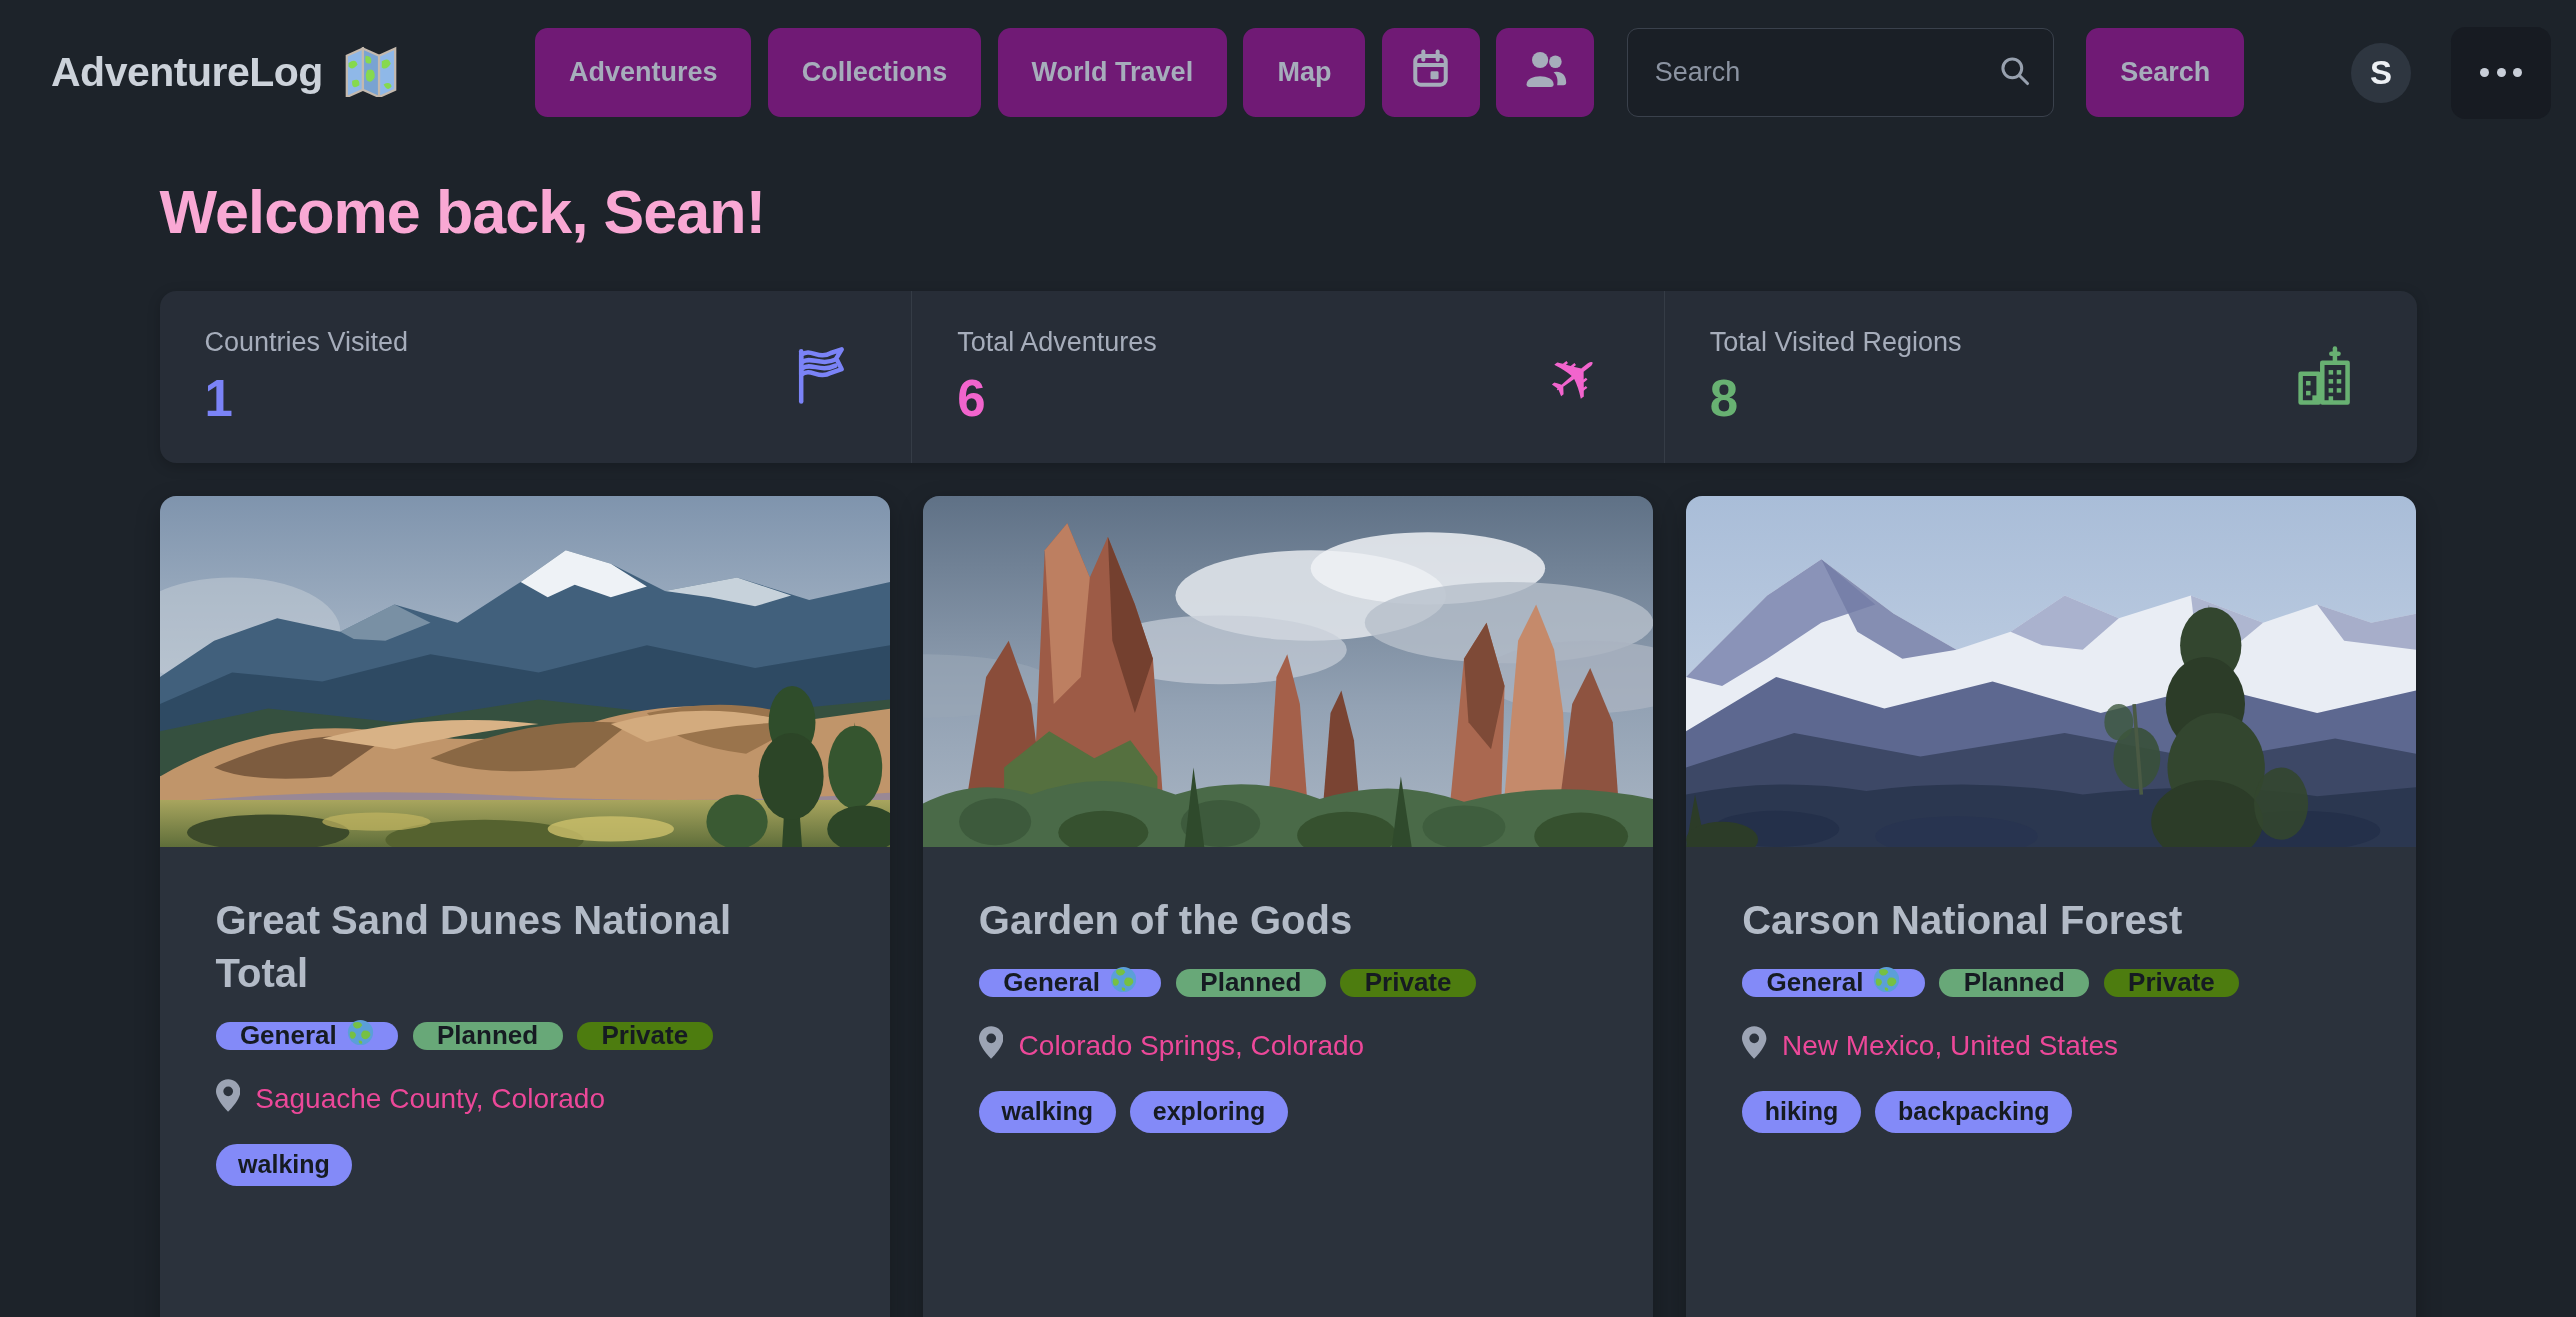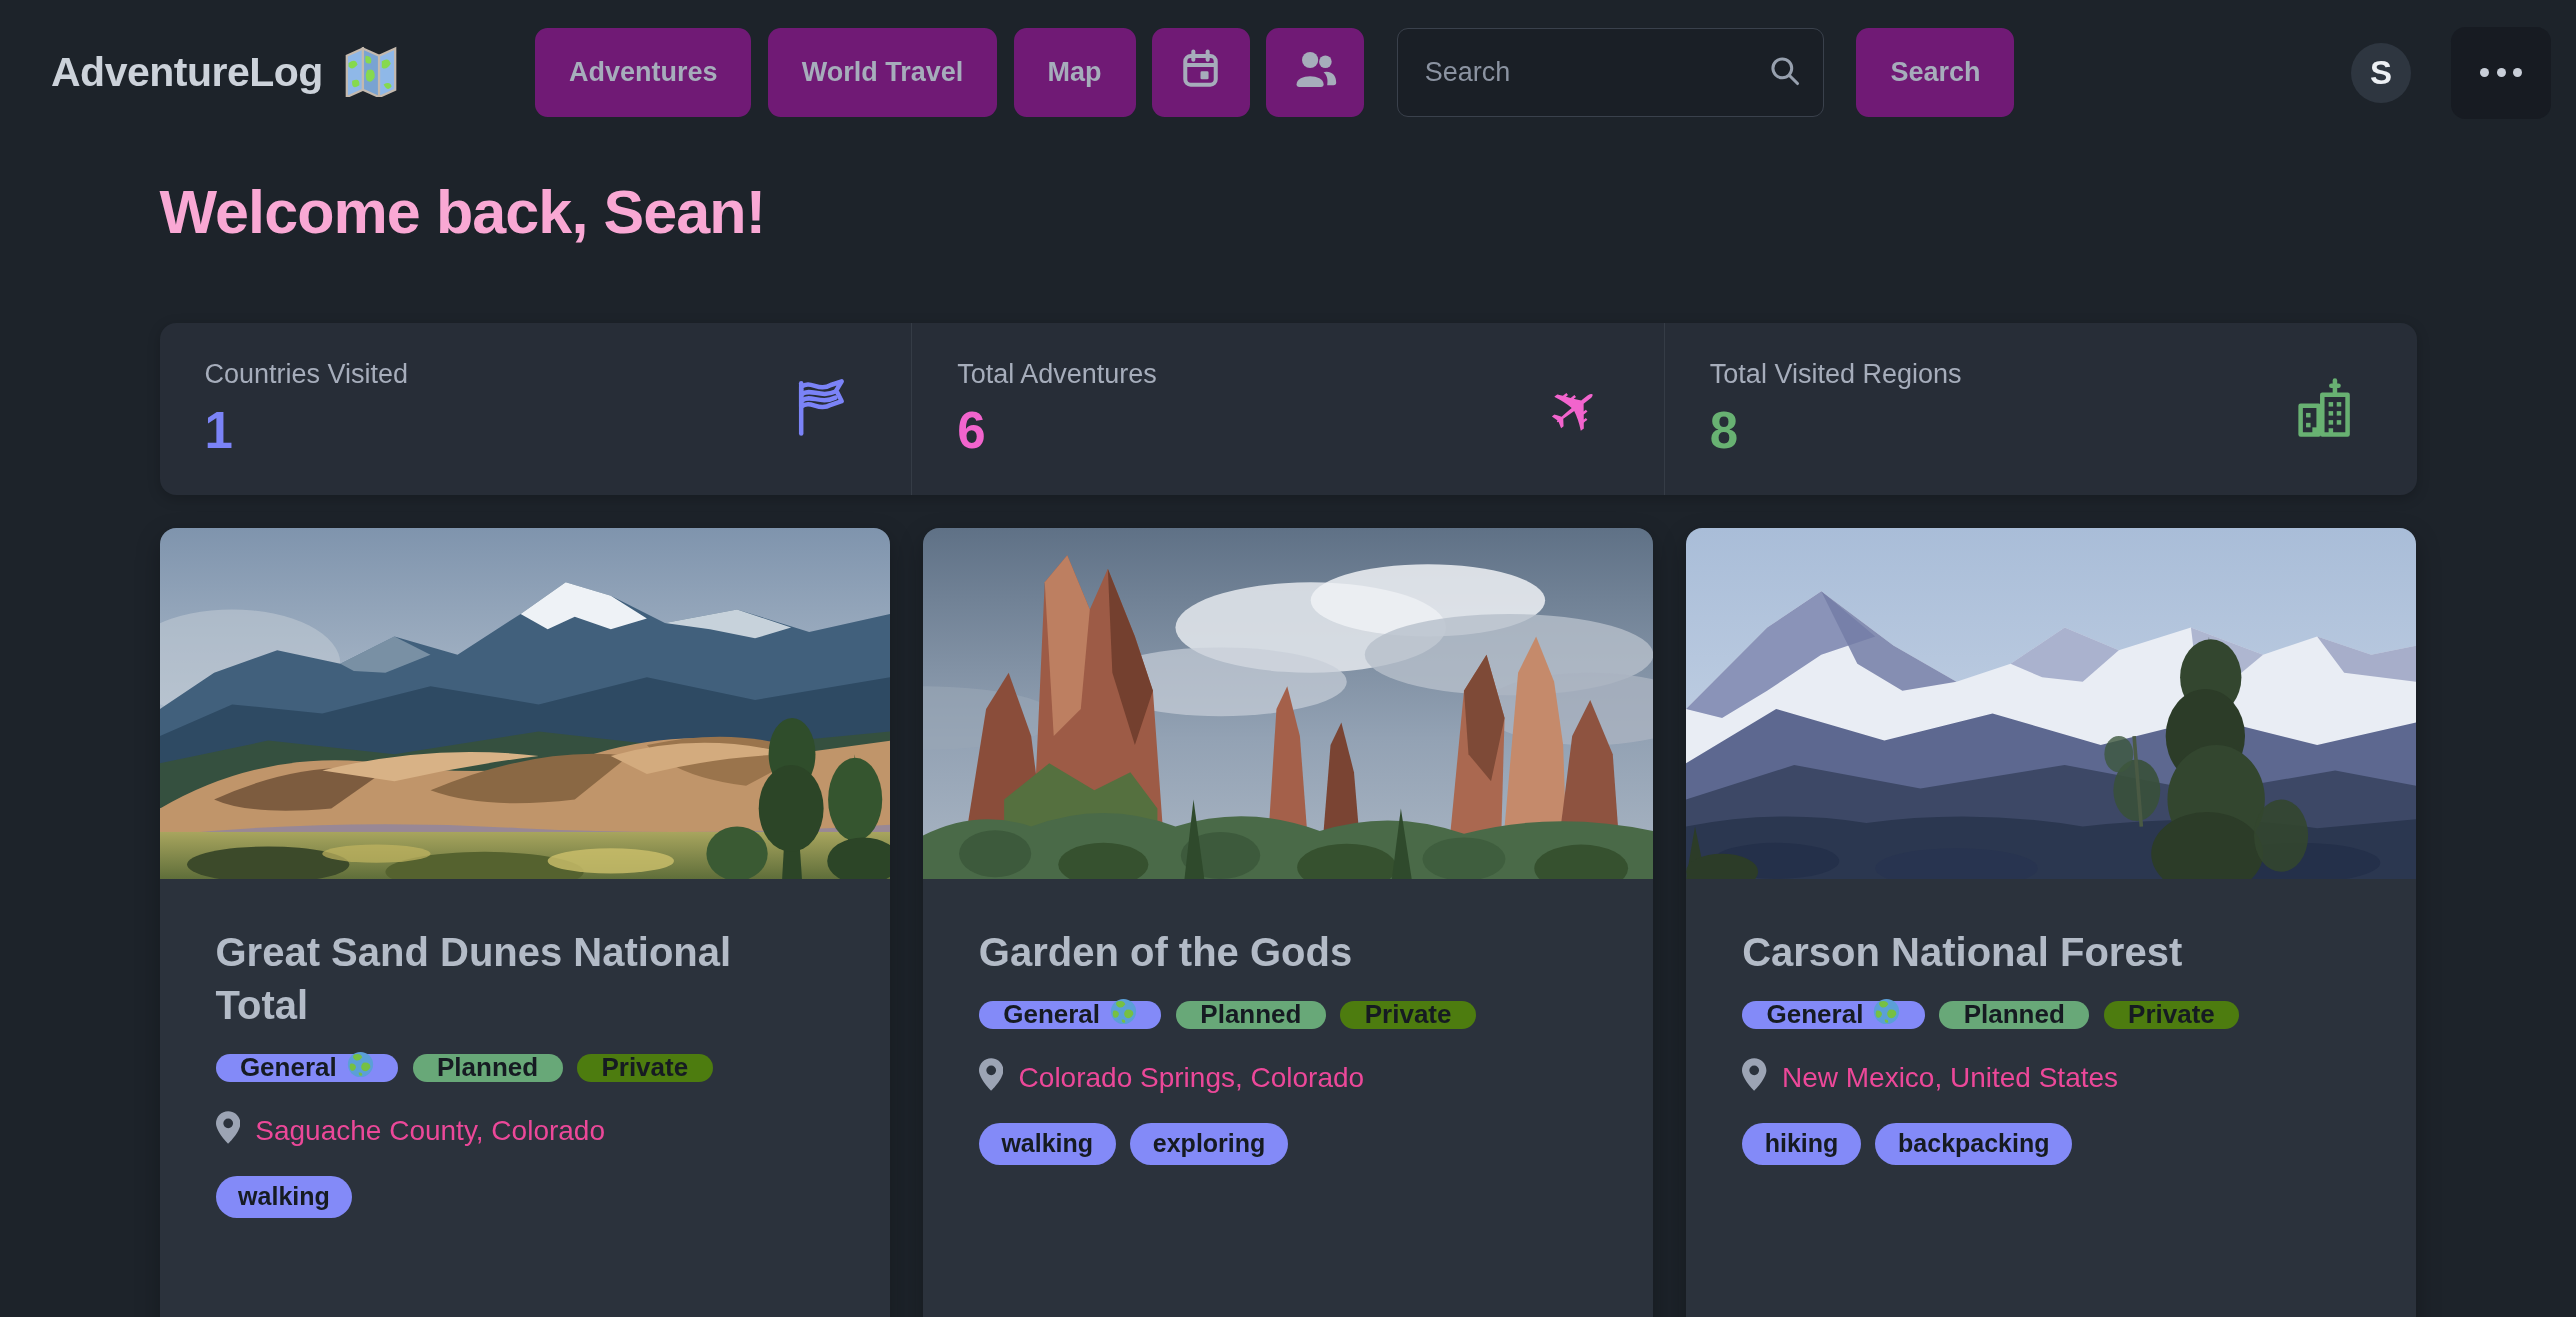--- a/index.html
+++ b/index.html
@@ -46,21 +46,21 @@
   .menu-btn {
     width: 100px; height: 92px; border-radius: 14.5px;
     background: #171b22; border: none; cursor: pointer;
     display: flex; align-items: center; justify-content: center; gap: 7.2px;
   }
   .menu-btn i { width: 9px; height: 9px; border-radius: 50%; background: #c8ced8; }
   
   .main { width: 2257px; margin: 0 auto; }
   .welcome { margin-top: 36px; font-size: 61px; font-weight: 800; color: #f9a8d4; letter-spacing: -0.9px; }
   .stats {
-    margin-top: 76px; height: 172px;
+    margin-top: 44px; height: 172px;
     background: #272d37; border-radius: 16.3px;
     display: flex; box-shadow: 0 3.6px 12.7px rgba(0,0,0,.2);
   }
   .stat {
     flex: 1; display: flex; align-items: center; justify-content: space-between;
     padding: 0 62px 0 45px; border-left: 1.8px solid #353c46;
   }
   .stat:first-child { border-left: none; }
   .stat-title { font-size: 27px; color: #a6adbb; }
   .stat-value { font-size: 51px; font-weight: 800; margin-top: 11px; }
@@ -114,20 +114,21 @@
         <path d="M25,12 q8,0 6,8 q-8,3 -6,-8 z" fill="#86d94e"></path>
         <path d="M27,28 q9,-3 8,8 q-4,8 -9,3 q-2,-6 1,-11 z" fill="#86d94e"></path>
         <path d="M43,18 q8,-5 10,3 q-5,8 -10,4 z" fill="#86d94e"></path>
         <path d="M45,44 q7,-4 9,2 q-4,7 -9,-2 z" fill="#86d94e"></path>
       </svg>
     </span>
   </div>
 
   <div class="nav-group">
     <button class="nav-btn">Adventures</button>
+    <button class="nav-btn">Collections</button>
     <button class="nav-btn">World Travel</button>
     <button class="nav-btn">Map</button>
 
     <button class="nav-btn icon-btn">
       <span>
         <svg width="43" height="43" viewBox="0 0 48 48" fill="none" stroke="#a6adbb" stroke-width="4.5" stroke-linecap="round">
           <rect x="7" y="9" width="34" height="32" rx="6"></rect>
           <line x1="16" y1="4" x2="16" y2="13"></line>
           <line x1="32" y1="4" x2="32" y2="13"></line>
           <line x1="8" y1="19" x2="40" y2="19"></line>

